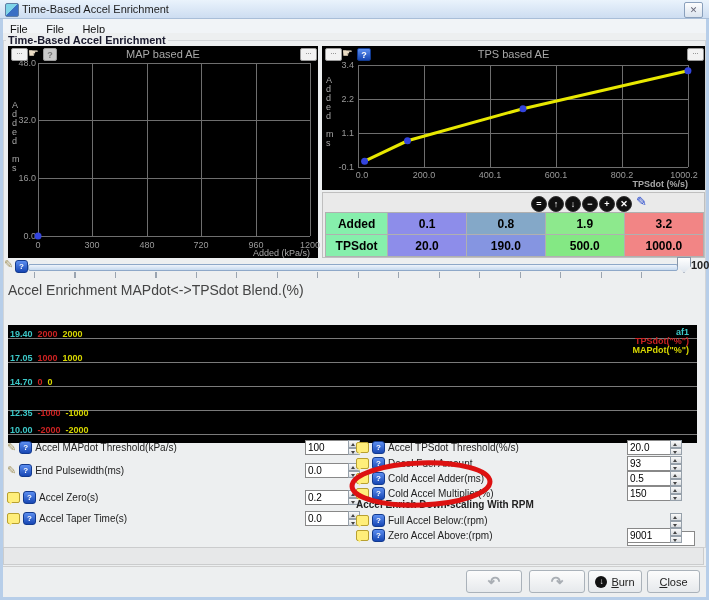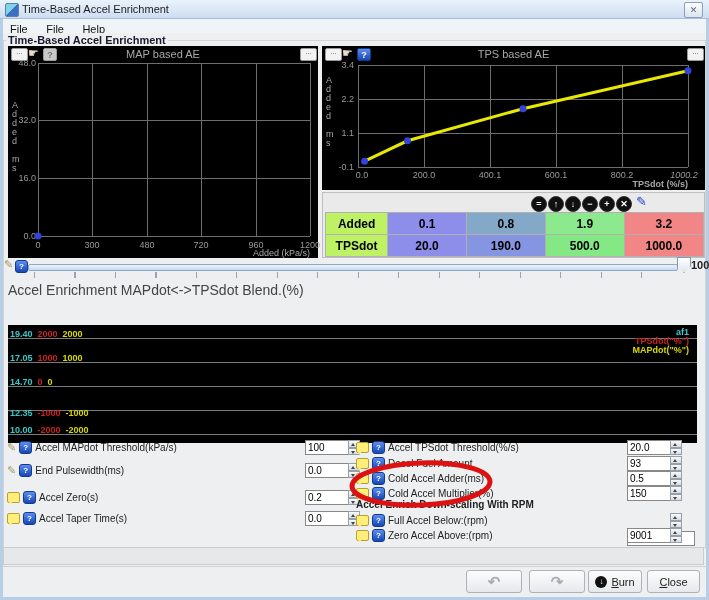--- a/index.html
+++ b/index.html
@@ -37,21 +37,21 @@
     display:flex;align-items:center;justify-content:center;}
   .q-blue{background:linear-gradient(#5c8ef0,#1747b4);color:#fff;border:1px solid #123a8f;}
   .q-gray{background:#c9c9c9;color:#777;border:1px solid #9a9a9a;}
   
   .tablepanel{position:absolute;left:322px;top:192px;width:383px;height:66px;background:#eaeaea;border:1px solid #bfbfbf;box-sizing:border-box;}
   .tbtn{position:absolute;top:3px;width:14px;height:14px;border-radius:50%;background:#101010;color:#fff;border:1px solid #333;
     font-size:9px;font-weight:bold;display:flex;align-items:center;justify-content:center;line-height:14px;}
   .pencil-tool{position:absolute;top:1px;font-size:13px;color:#2244cc;transform:rotate(0deg);}
   .ctable{position:absolute;left:2px;top:19px;border-collapse:collapse;}
   .ctable td{border:1px solid #b0b0b0;font-size:12px;font-weight:bold;color:#000;text-align:center;height:19px;}
-  .ctable td.rowhdr{width:60px;background:#bef264;}
+  .ctable td.rowhdr{width:60px;background:#86efac;}
   .ctable td.cell{width:78px;}
   
   .slider-track{position:absolute;left:28px;top:264px;width:648px;height:5px;border:1px solid #8ea8c8;border-radius:2px;
     background:linear-gradient(#eef4fb,#c6d9ef);}
   .slider-thumb{position:absolute;left:677px;top:257px;width:12px;height:14px;background:linear-gradient(#ffffff,#dfe6ee);
     border:1px solid #7e8folk8;border:1px solid #8896a8;clip-path:polygon(0 0,100% 0,100% 58%,50% 100%,0 58%);}
   .slider-ticks{position:absolute;left:34px;top:272px;width:644px;height:6px;
     background:repeating-linear-gradient(to right,#9aa4b0 0 1px,transparent 1px 40.5px);}
   .slider-val{position:absolute;left:691px;top:259px;font-size:11px;font-weight:bold;color:#222;}
   .blend-label{position:absolute;left:8px;top:282px;width:689px;font-size:14px;color:#444;}
@@ -171,21 +171,21 @@
     <span class="yt" style="left:6px;top:14px;">3.4</span>
     <span class="yt" style="left:6px;top:48px;">2.2</span>
     <span class="yt" style="left:6px;top:82px;">1.1</span>
     <span class="yt" style="left:6px;top:116px;">-0.1</span>
 
     <span class="xt" style="left:40px;top:124px;">0.0</span>
     <span class="xt" style="left:102px;top:124px;">200.0</span>
     <span class="xt" style="left:168px;top:124px;">400.1</span>
     <span class="xt" style="left:234px;top:124px;">600.1</span>
     <span class="xt" style="left:300px;top:124px;">800.2</span>
-    <span class="xt" style="left:362px;top:124px;font-style:italic;">1000.2</span>
+    <span class="xt" style="left:362px;top:124px;">1000.2</span>
     <div class="xlab" style="left:36px;top:133px;width:330px;font-weight:bold;">TPSdot (%/s)</div>
     <div class="ystack" style="left:4px;top:30px;">A
 d
 d
 e
 d
 
 m
 s</div>
     <svg id="tps-curve" width="383" height="144" style="position:absolute;left:0;top:0;pointer-events:none;">

